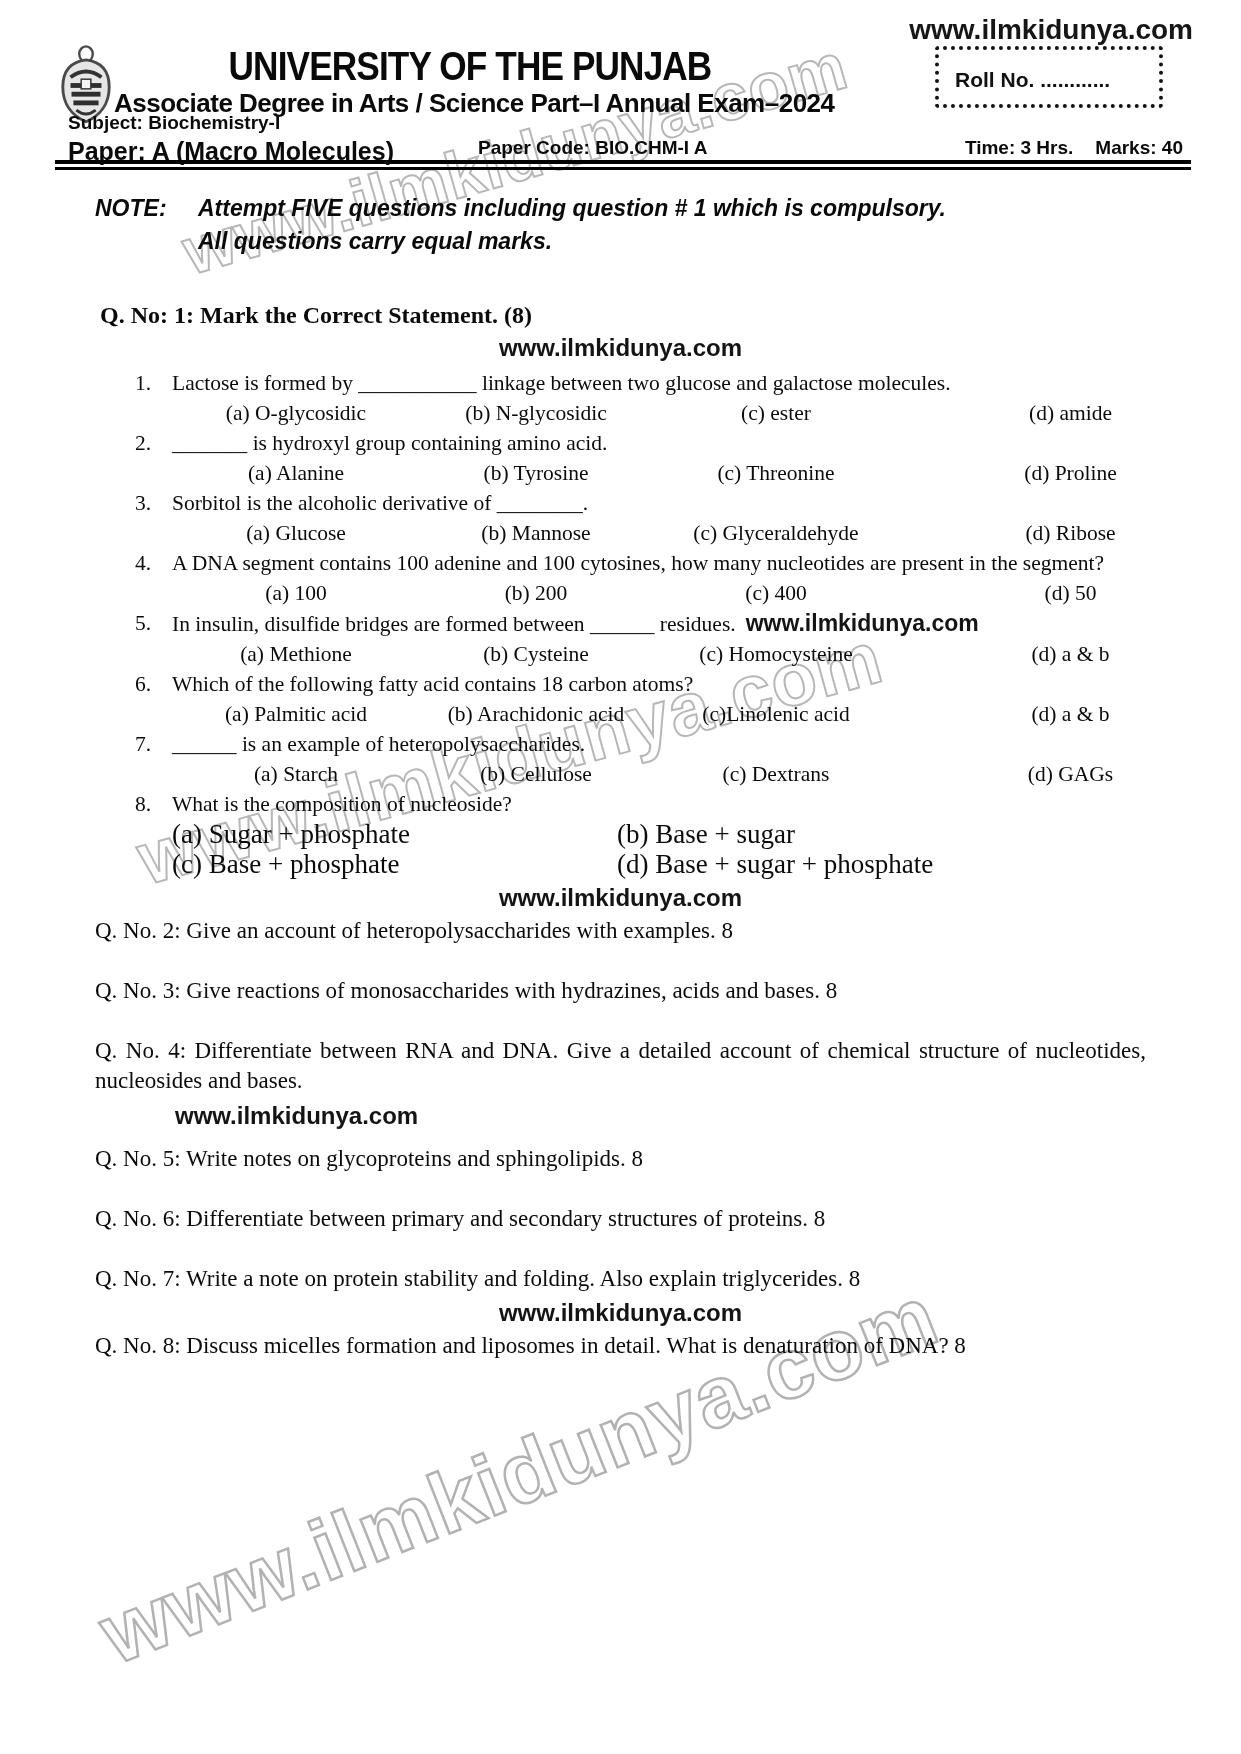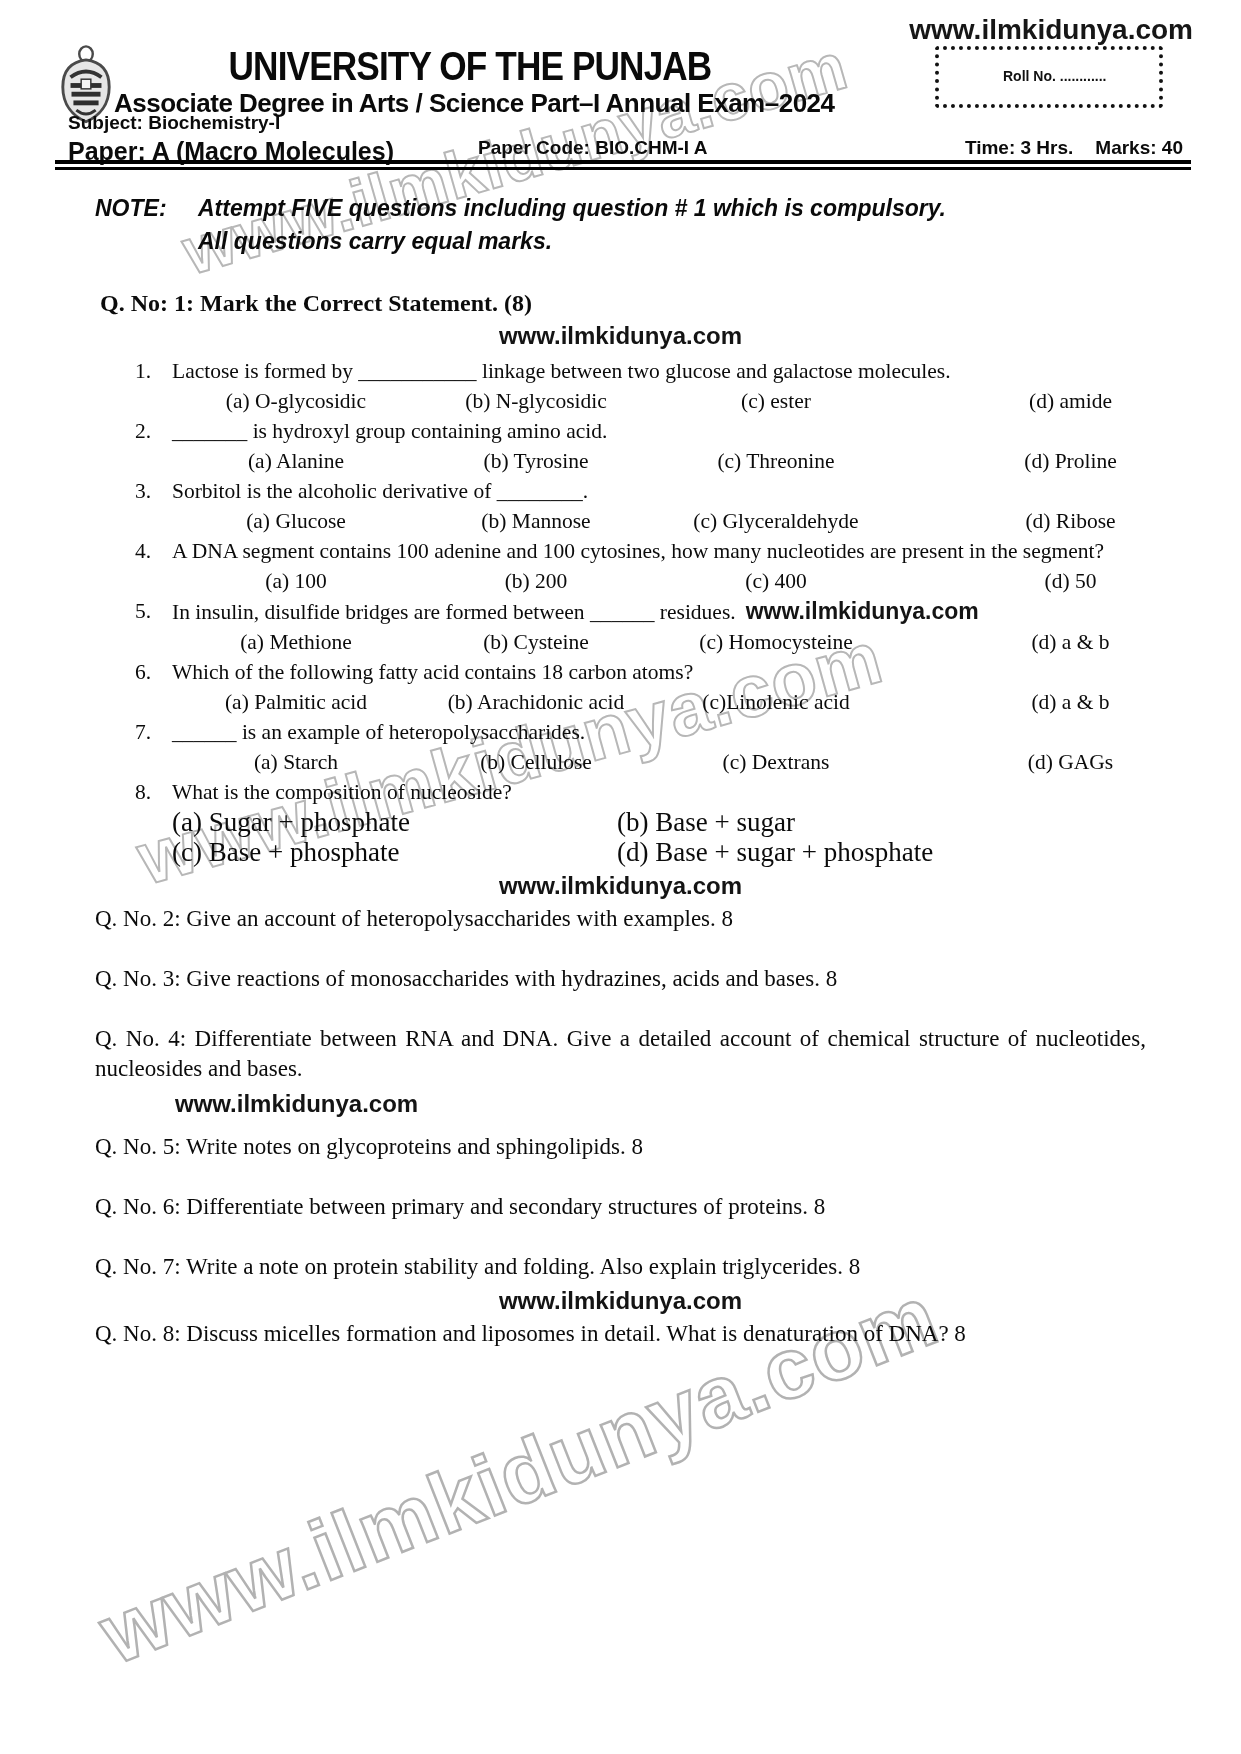--- a/index.html
+++ b/index.html
@@ -36,21 +36,21 @@
   .program {
     position:absolute; left:114px; top:88px; font-family:"Liberation Sans", sans-serif;
     font-weight:bold; font-size:26px; letter-spacing:-.5px; white-space:nowrap; color:#0a0a0a;text-align:center;
   }
   .rollbox {
     position:absolute; left:935px; top:46px; width:228px; height:62px;
     border:4px dotted #121212; border-radius:4px;
   }
   .rollbox span {
     position:absolute; left:16px; top:18px;
-    font-family:"Liberation Sans", sans-serif; font-weight:bold; font-size:14px; color:#111;margin-left:48px;
+    font-family:"Liberation Sans", sans-serif; font-weight:bold; font-size:21px; color:#111;
   }
   .subject  { position:absolute; left:68px; top:112px; font-family:"Liberation Sans", sans-serif; font-weight:bold; font-size:19px; }
   .paper    { position:absolute; left:68px;  top:137px; font-family:"Liberation Sans", sans-serif; font-weight:bold; font-size:25px; }
   .papercode{ position:absolute; left:478px; top:137px; font-family:"Liberation Sans", sans-serif; font-weight:bold; font-size:19px; }
   .timemarks{ position:absolute; right:58px; top:137px; font-family:"Liberation Sans", sans-serif; font-weight:bold; font-size:19px;text-align:center; }
   .timemarks .gap { display:inline-block; width:22px; }
   .double-rule {
     position:absolute; left:55px; right:50px; top:160px; height:10px;
     border-top:4px solid #000; border-bottom:3px solid #000;
   }
@@ -58,21 +58,21 @@
   
   .content { position:relative; z-index:2; padding-top:170px; }
 
   .note {
     display:flex; margin:22px 0 0 95px;
     font-family:"Liberation Sans", sans-serif; font-weight:bold; font-style:italic;
     font-size:23px; line-height:33px; color:#0a0a0a;gap:7px;
   }
   .note-label { width:96px; flex:0 0 auto; }
 
-  .q1-heading { margin:32px 0 0 100px; font-size:24px; font-weight:bold; font-family:"Liberation Serif", serif; }
+  .q1-heading { margin:44px 0 0 100px; font-size:24px; font-weight:bold; font-family:"Liberation Serif", serif; }
 
   .center-site {
     text-align:center; margin-top:5px;
     font-family:"Liberation Sans", sans-serif; font-weight:bold; font-size:24px; color:#141414;
   }
   .left-site {
     margin:6px 0 0 175px;
     font-family:"Liberation Sans", sans-serif; font-weight:bold; font-size:24px; color:#141414;
   }
 

